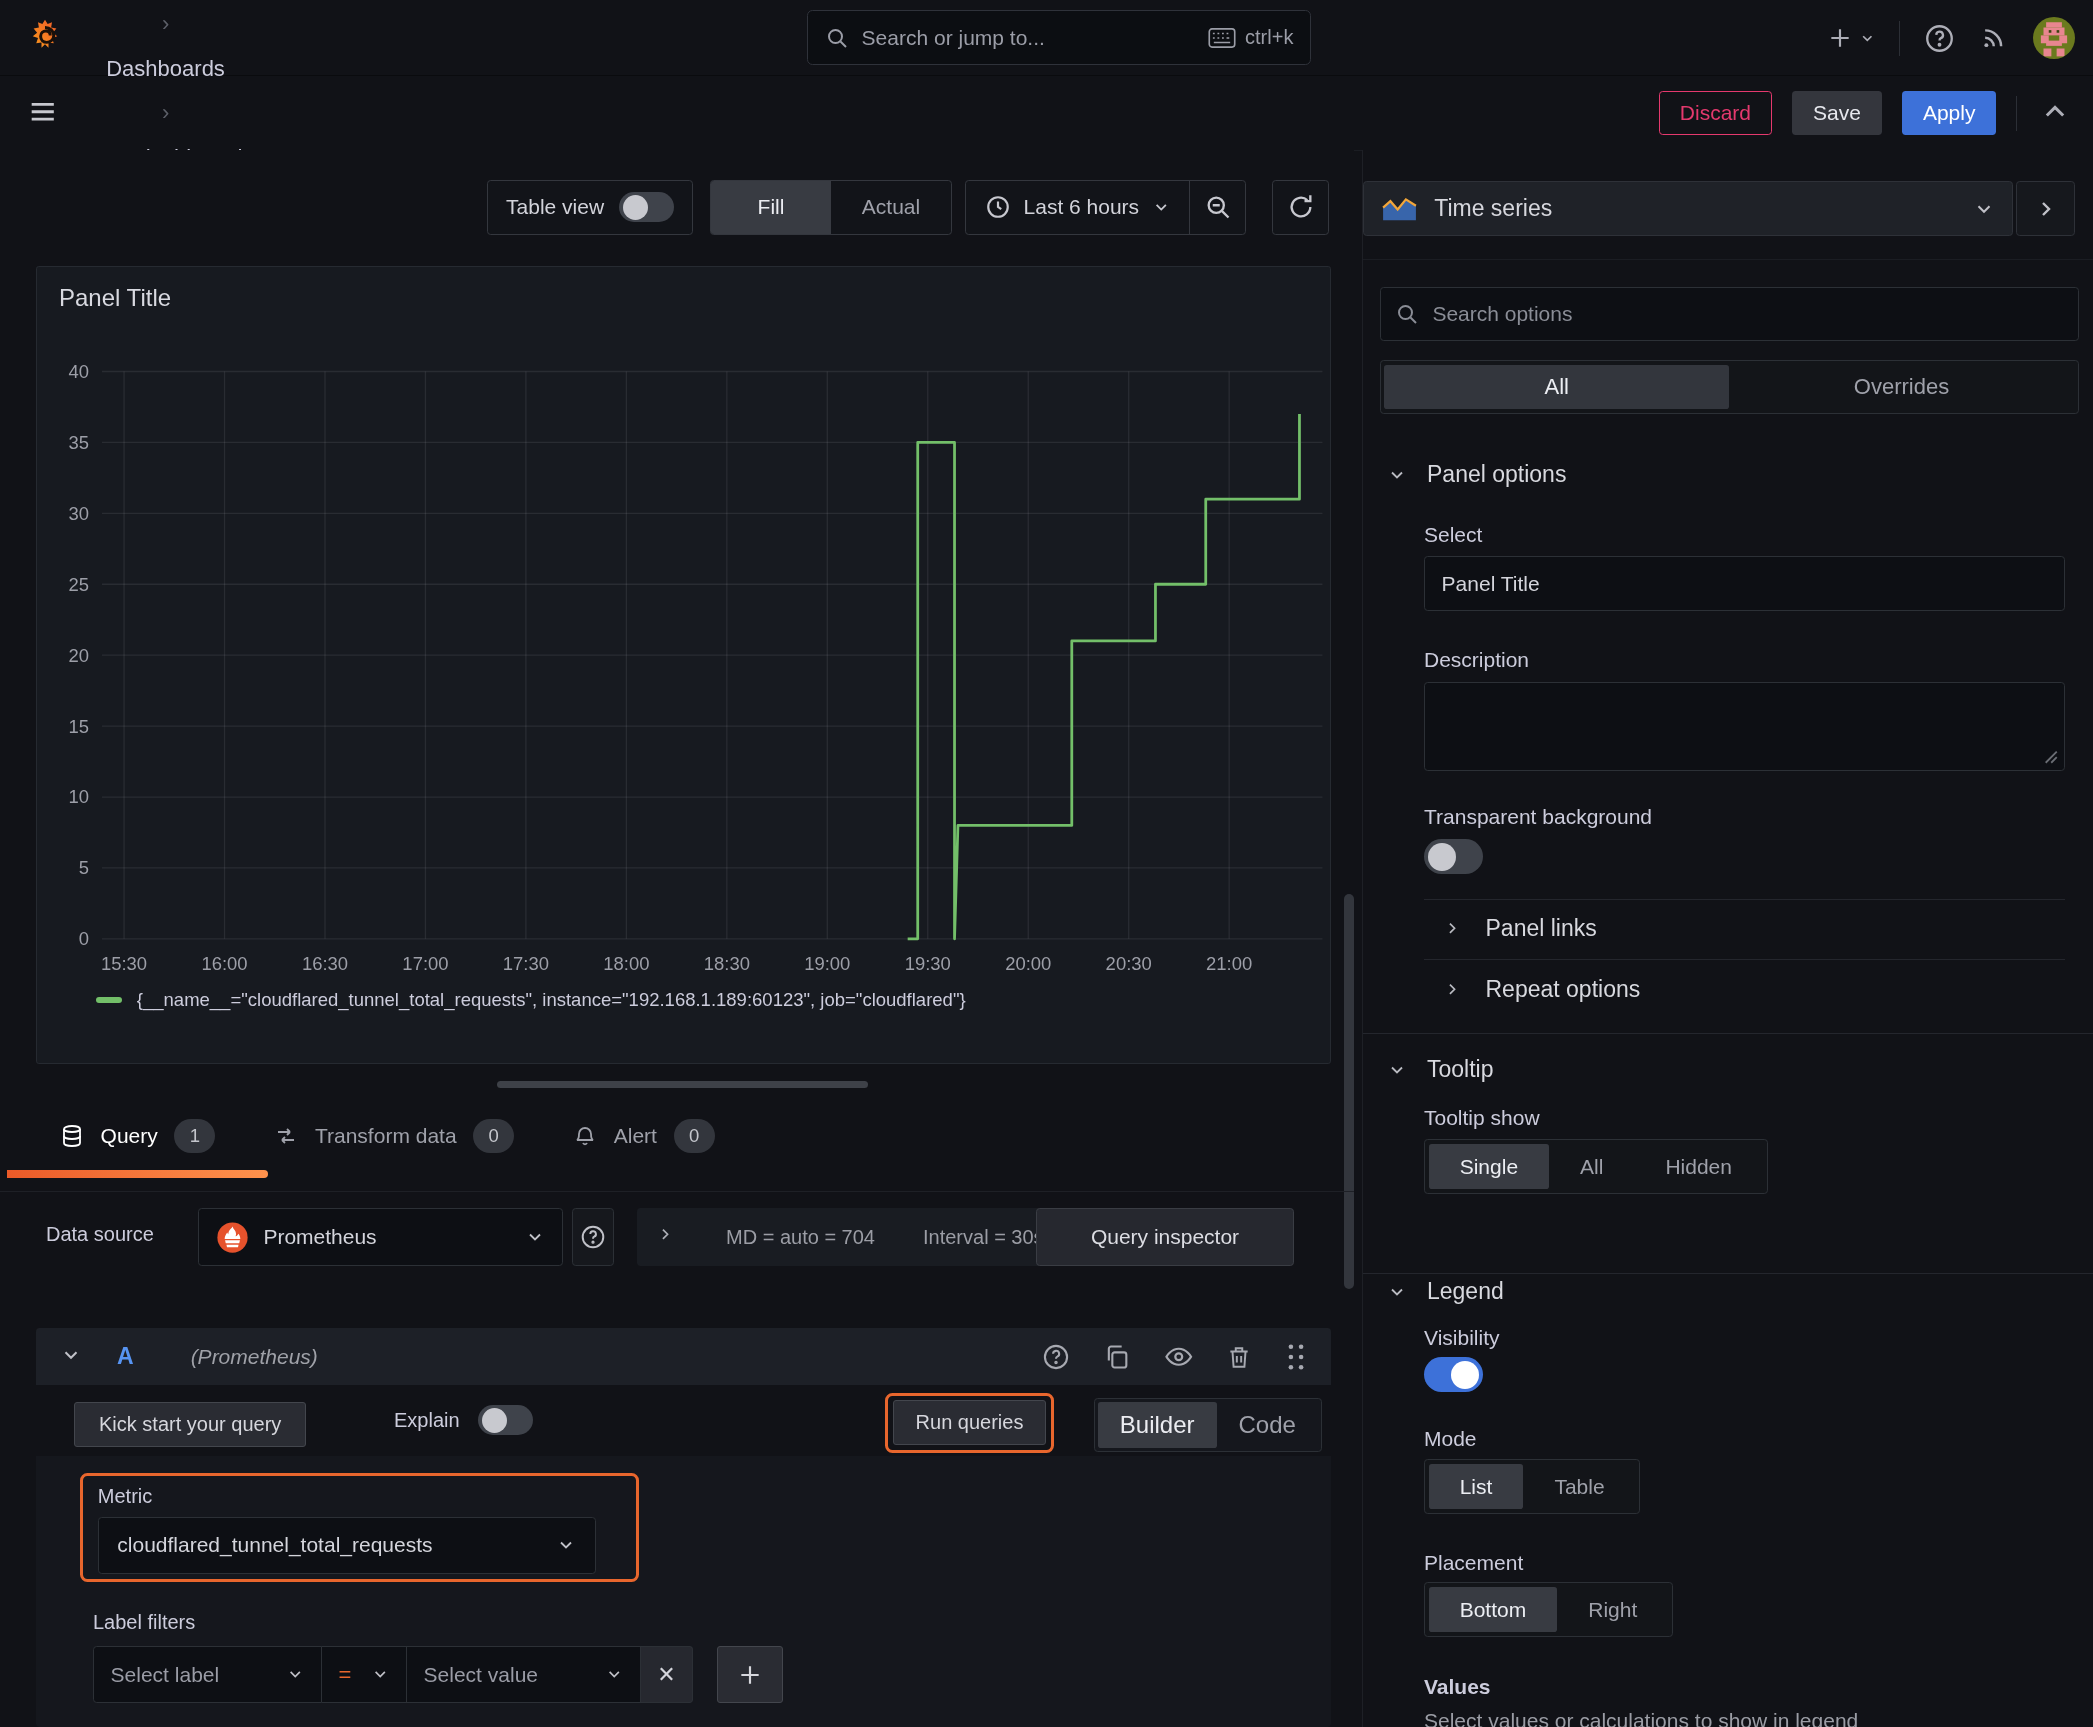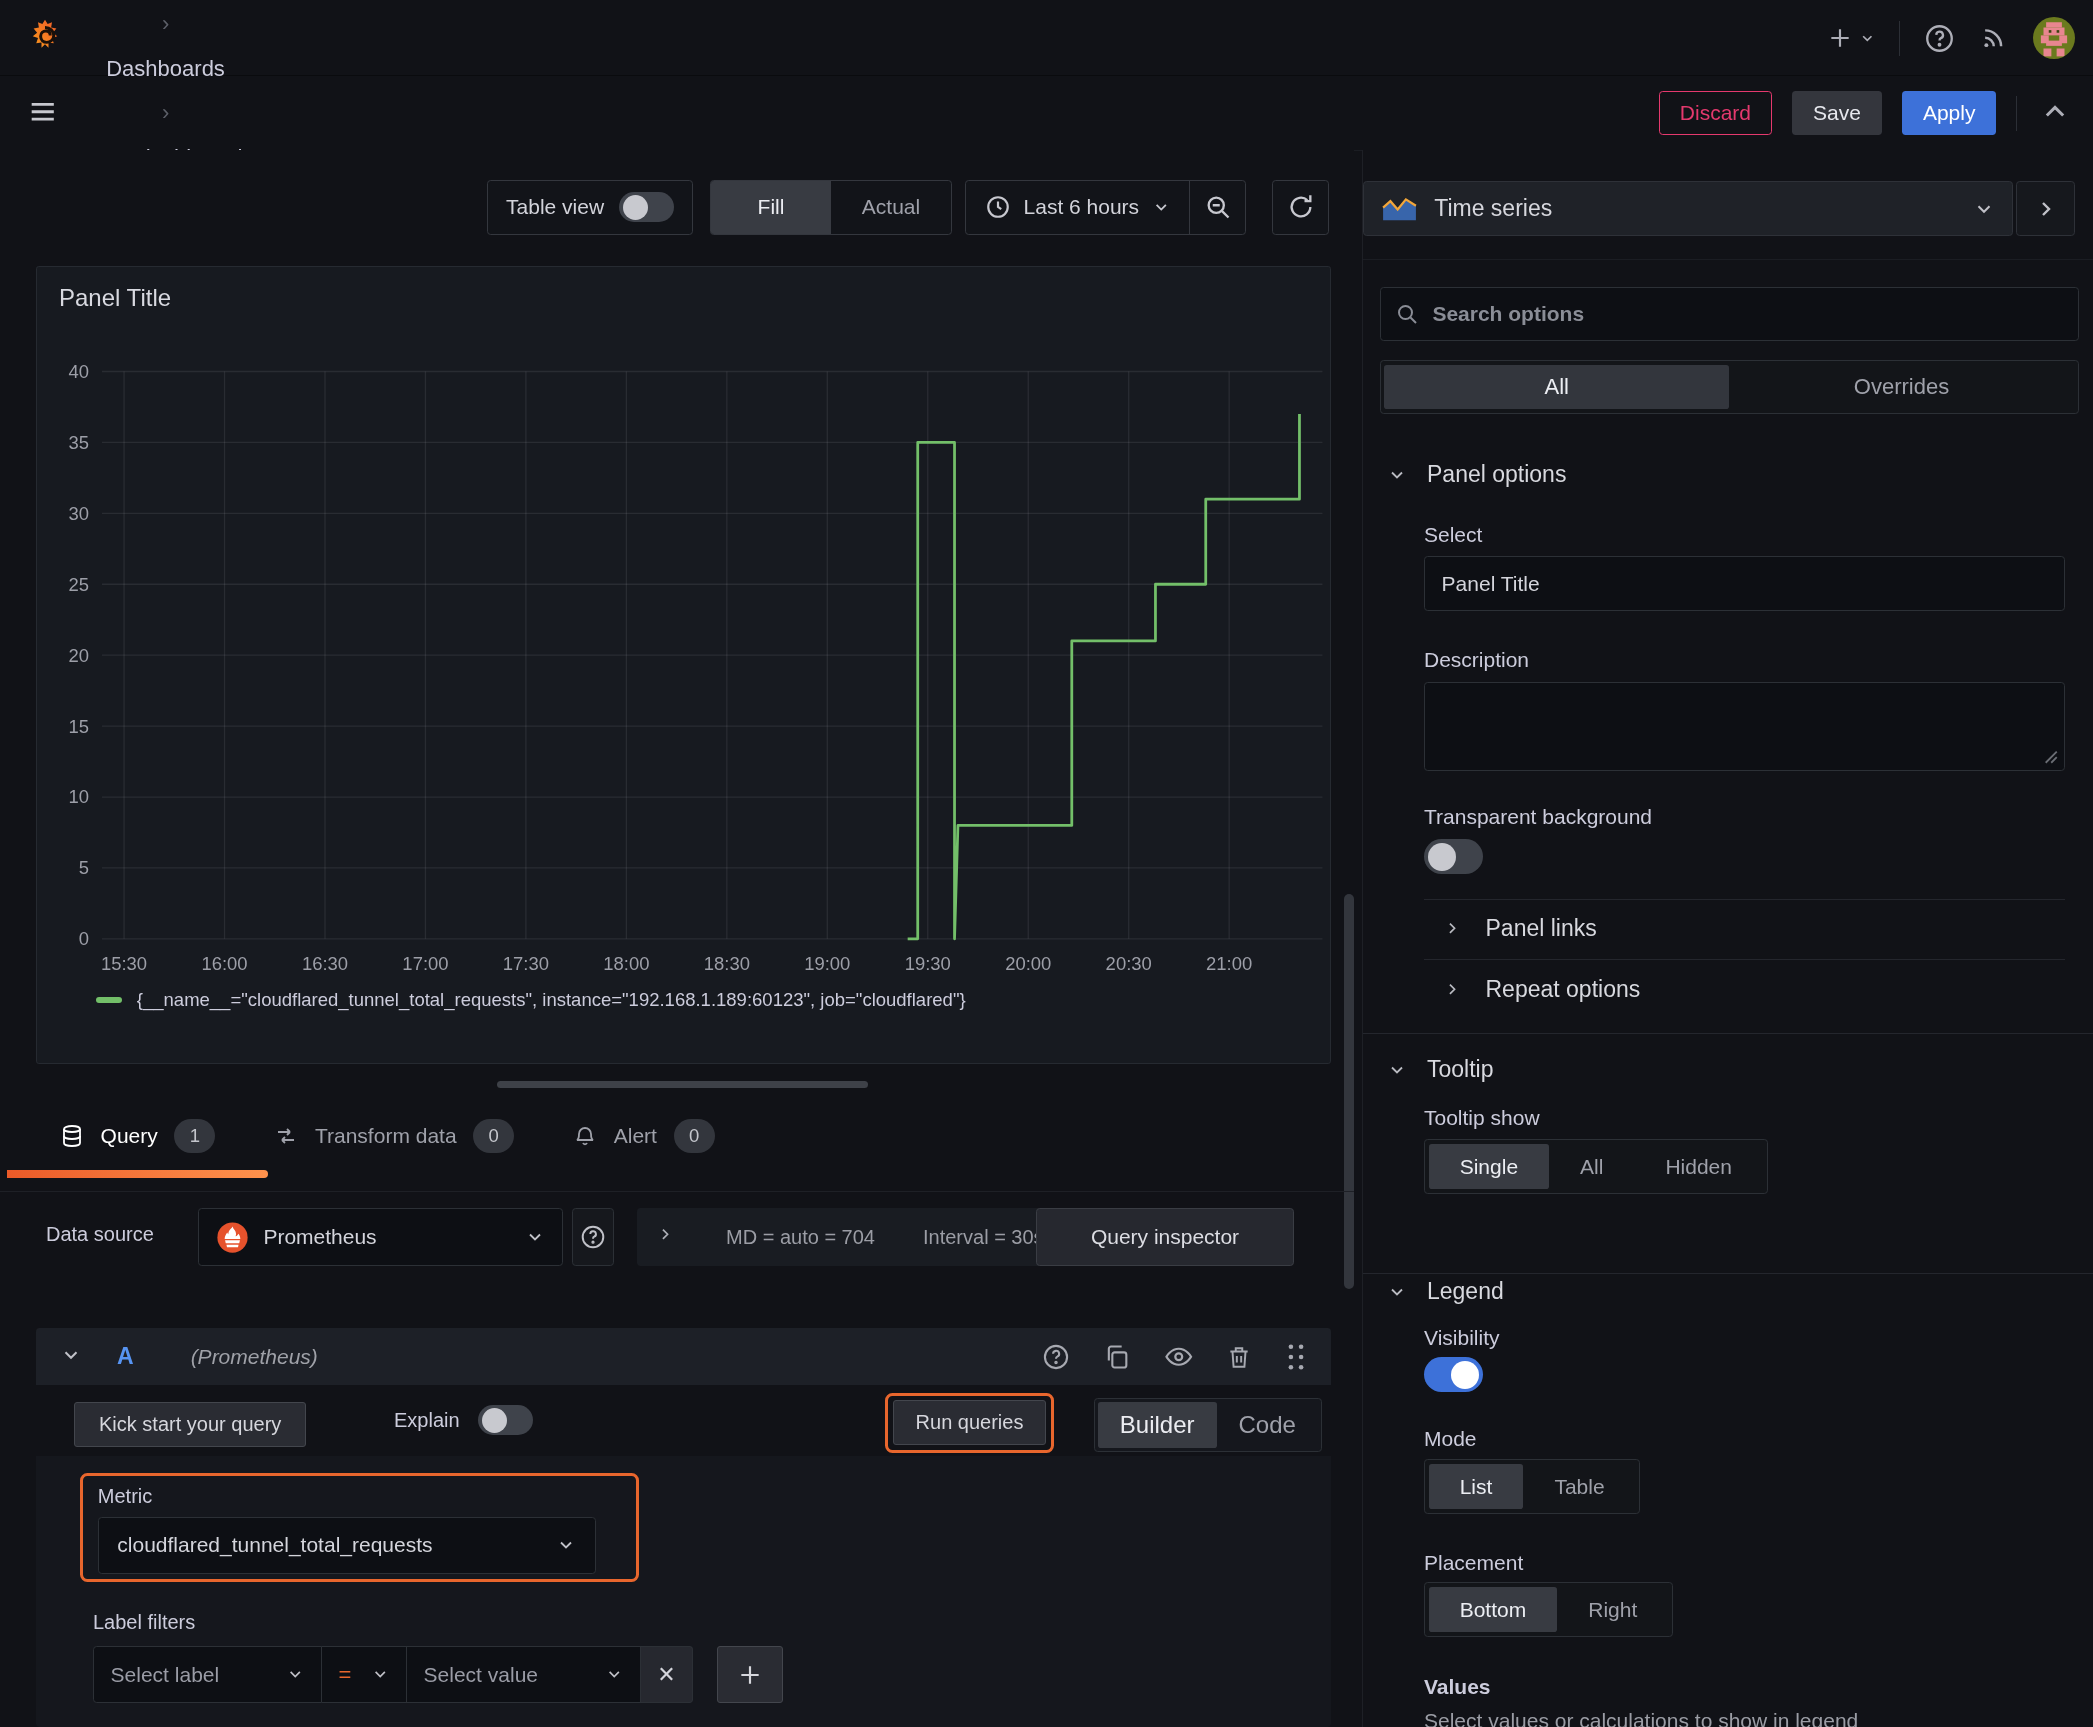--- a/index.html
+++ b/index.html
@@ -133,21 +133,21 @@
 
   
   #pane { position:absolute; left:1362px; top:150px; width:796px; height:1577px; background:#111217; border-left:0.9px solid #1e2026; }
   #viz-select { position:absolute; left:0; top:31px; width:650px; height:55px; background:#1f2228; border:0.9px solid #2e3138;
     border-radius:3.7px; display:flex; align-items:center; padding:0 16.6px; gap:16.6px; cursor:pointer; }
   #viz-select .name { flex:1; font-size:23px; color:#d6d7dd; }
   #viz-collapse { position:absolute; left:653px; top:31px; width:59px; height:55px; border:0.9px solid #2e3138; background:#16181d;
     border-radius:3.7px; display:flex; align-items:center; justify-content:center; color:#c0c1c8; cursor:pointer; }
   #pane-div0 { position:absolute; left:0; top:109px; width:731px; height:0.9px; background:#1b1d23; }
   #opt-search { position:absolute; left:16.6px; top:137px; width:699px; height:54px; background:#0d0f14; border:0.9px solid #2c3036;
-    border-radius:3.7px; display:flex; align-items:center; padding:0 14.8px; gap:13px;font-weight:bold; }
+    border-radius:3.7px; display:flex; align-items:center; padding:0 14.8px; gap:13px; }
   #opt-search .ph { font-size:21px; color:#8a8d96; }
   #ao-tabs { position:absolute; left:16.6px; top:210px; width:699px; height:54px; border:0.9px solid #2c3036; background:#131519;
     border-radius:3.7px; display:flex; padding:3.7px; }
   #ao-tabs .t { flex:1; display:flex; align-items:center; justify-content:center; font-size:22px; color:#9fa1aa; cursor:pointer; border-radius:2.8px; }
   #ao-tabs .t.sel { background:#33363d; color:#eceef3; }
 
   .sec-head { position:absolute; left:24px; display:flex; align-items:center; gap:20px; font-size:23px; color:#d8d9df; cursor:pointer; }
   .sec-head .chev { color:#b9bac1; display:flex; }
   .fld-label { position:absolute; left:61px; font-size:21px; color:#ccccdc; }
   .fld-input { position:absolute; left:61px; width:641px; height:55px; background:#0d0f14; border:0.9px solid #2c3036; border-radius:3.7px;
@@ -180,20 +180,34 @@
     <svg class="logo" viewBox="0 0 48 48">
       <defs>
           <linearGradient id="gr" x1="0" y1="1" x2="1" y2="0">
         <stop offset="0" stop-color="#f8981d"></stop>
             <stop offset="1" stop-color="#f05a28"></stop>
           </linearGradient>
         </defs>
       <path fill="url(#gr)" d="M24 3l3 5 5-2-1 6 6 1-4 5 5 4-6 2 2 6-6-1 0 6-4-4-4 4 0-6-6 1 2-6-6-2 5-4-4-5 6-1-1-6 5 2z"></path>
       <path fill="none" stroke="#1a1009" stroke-width="3.4" d="M24 12c6 0 10 4 10 9s-4 8-8 8-7-3-7-7 3-6 6-6 5 2 5 5"></path>
     </svg>
+    <div id="searchbox">
+      <svg width="24" height="24" viewBox="0 0 24 24" fill="none" stroke="#9b9da7" stroke-width="2">
+          <circle cx="10.5" cy="10.5" r="6.5"></circle>
+          <path d="M15.5 15.5L21 21"></path>
+        </svg>
+      <span class="ph">Search or jump to...</span>
+      <span class="kbd-hint">
+        <svg width="28" height="20" viewBox="0 0 30 22" fill="none" stroke="#9b9da7" stroke-width="1.8">
+            <rect x="1" y="1" width="28" height="20" rx="3"></rect>
+            <path d="M5 6h2M10 6h2M15 6h2M20 6h2M25 6h0M5 11h2M10 11h2M15 11h2M20 11h3M6 16h18"></path>
+          </svg>
+        <span>ctrl+k</span>
+      </span>
+    </div>
     <div id="topbar-right">
       <span class="tb-icon">
         <svg width="26" height="26" viewBox="0 0 24 24" fill="none" stroke="currentColor" stroke-width="2">
             <path d="M12 4v16M4 12h16"></path>
           </svg>
         <svg width="16.6" height="16.6" viewBox="0 0 24 24" fill="none" stroke="currentColor" stroke-width="2.4">
             <path d="M6 9l6 6 6-6"></path>
           </svg>
       </span>
       <span class="vdiv"></span>

